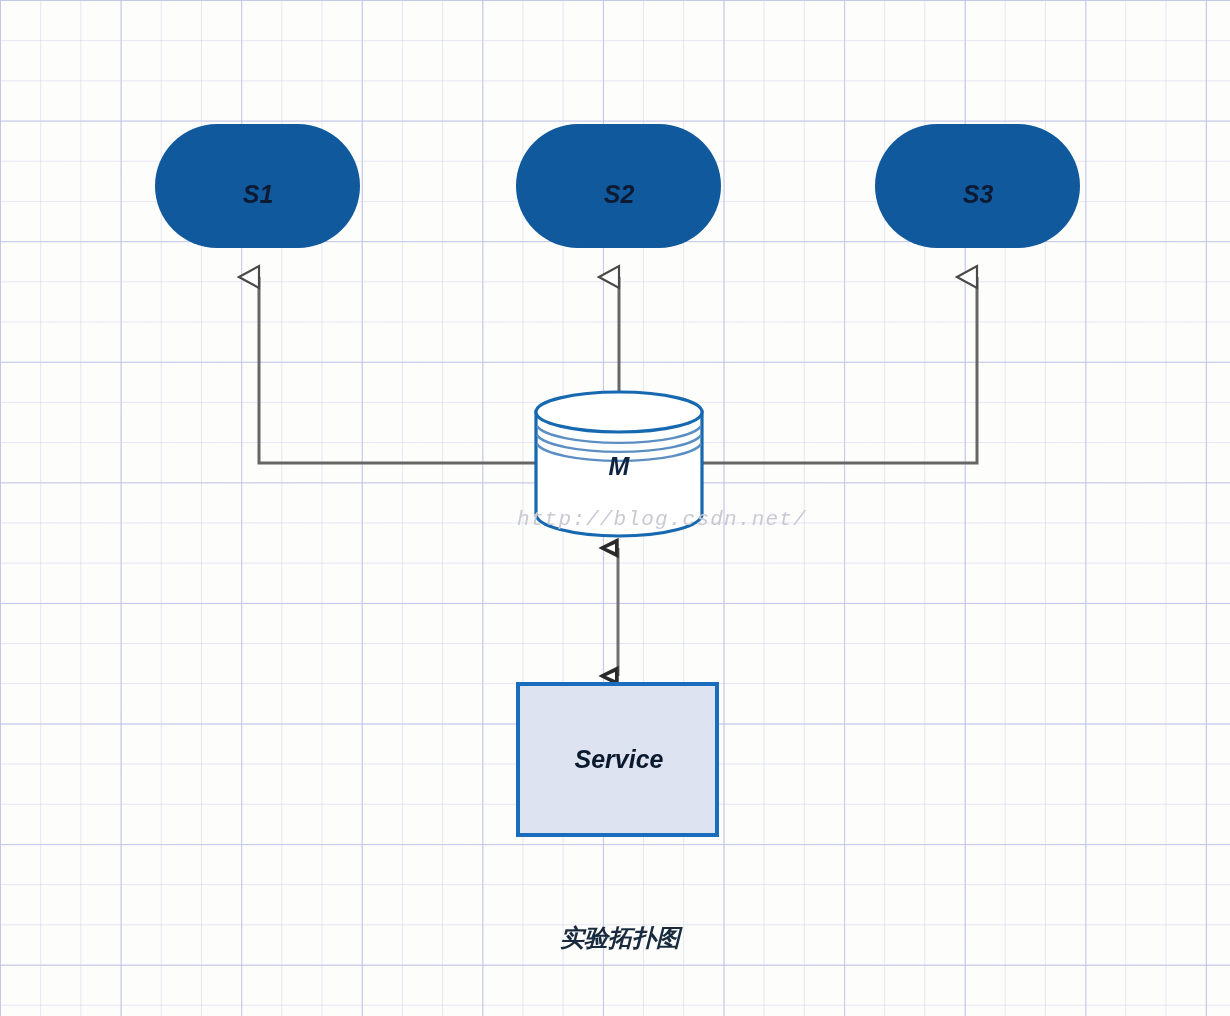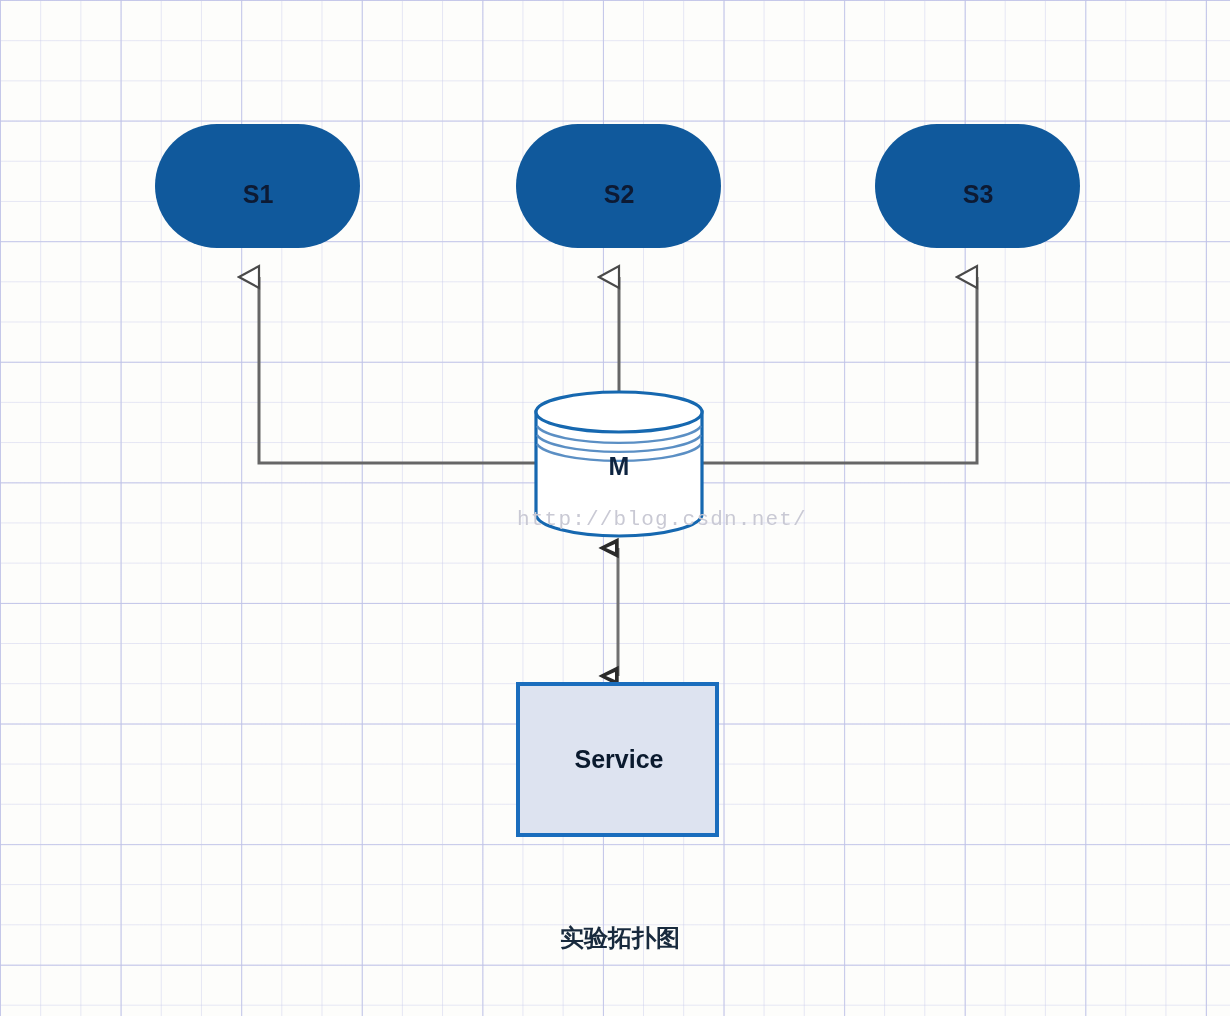--- a/index.html
+++ b/index.html
@@ -20,20 +20,21 @@
       linear-gradient(to right, rgba(200,202,235,0.45) 1px, transparent 1px),
       linear-gradient(to bottom, rgba(200,202,235,0.45) 1px, transparent 1px),
       linear-gradient(to right, rgba(176,180,226,0.75) 1px, transparent 1px),
       linear-gradient(to bottom, rgba(176,180,226,0.75) 1px, transparent 1px);
     background-size:
       40.2px 40.2px,
       40.2px 40.2px,
       120.6px 120.6px,
       120.6px 120.6px;
     background-position: 0 0, 0 0, 0 0, 0 0;
+    font-style: italic;
   }
   #diagram-svg {
     position: absolute;
     left: 0;
     top: 0;
     width: 1230px;
     height: 1016px;
   }
   .node-label-s {
     font-family: "Liberation Sans", "DejaVu Sans", sans-serif;

